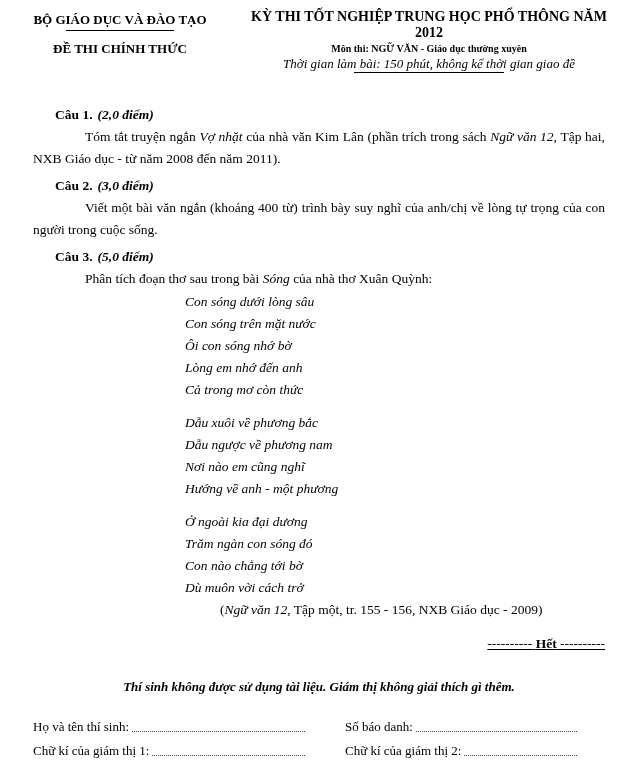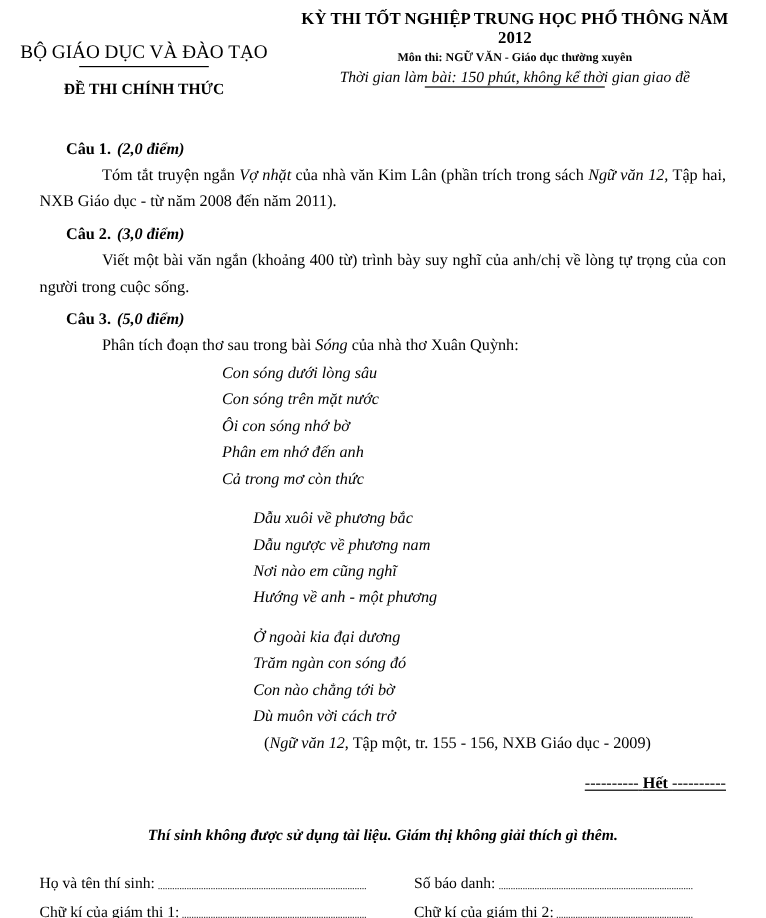--- a/index.html
+++ b/index.html
@@ -7,37 +7,37 @@
   body {
     width:638px; height:765px; overflow:hidden;
     font-family:"Liberation Serif","DejaVu Serif",serif;
     color:#000;
   }
   .page { width:638px; height:765px; padding-top:9px; background:#fff; }
 
   
   .header { display:flex; }
   .header-left { width:240px; text-align:center; padding-top:3px; }
-  .hl1 { font-size:16px; font-weight:normal;margin-top:23px; }
+  .hl1 { font-size:13px; font-weight:bold; }
   .hl-rule { width:108px; margin:2px auto 0; border-bottom:1.5px solid #000; }
   .hl2 { font-size:13px; font-weight:bold; margin-top:10px; }
   .header-right { flex:1; text-align:center; padding-right:20px; }
   .hr1 { font-size:14px; font-weight:bold; }
   .hr2 { font-size:10px; font-weight:bold; margin-top:2px; }
   .hr3 { font-size:13px; font-style:italic; margin-top:2px; }
   .hr-rule { width:150px; border-bottom:1.5px solid #000; margin:0 auto; }
 
   
   .content { margin:34px 33px 0; font-size:13.5px; }
   .q-label { font-weight:bold; margin-left:22px; margin-top:8px; }
   .q-points { font-style:italic; margin-left:5px; font-weight:bold; }
   .para { line-height:22px; text-indent:52px; text-align:justify; margin-top:3px; }
   .i { font-style:italic; }
   .poem { font-style:italic; margin-left:152px; margin-top:1px; line-height:22px; }
-  .stanza + .stanza { margin-top:11px;margin-left:26px; }
+  .stanza + .stanza { margin-top:11px; }
   .citation { margin-left:187px; margin-top:0; line-height:22px; }
   .end-sep { text-align:right; margin-top:15px;text-decoration:underline; }
   .end-sep .het { font-weight:bold; }
   .note { text-align:center; font-weight:bold; font-style:italic; margin-top:27px; font-size:13px; }
 
   
   .footer { margin-top:24px; font-size:13px; }
   .foot-row { display:flex; margin-top:8px;text-align:center; }
   .fcell { display:flex; }
   .fcell-left { width:272px; }
@@ -73,21 +73,21 @@
     <div class="para"><span>Viết một bài văn ngắn (khoảng 400 từ) trình bày suy nghĩ của anh/chị về lòng tự trọng của con người trong cuộc sống.</span></div>
 
     <div class="q-label"><span>Câu 3.</span><span class="q-points">(5,0 điểm)</span></div>
     <div class="para"><span>Phân tích đoạn thơ sau trong bài </span><span class="i">Sóng</span><span> của nhà thơ Xuân Quỳnh:</span></div>
 
     <div class="poem">
       <div class="stanza">
         <div>Con sóng dưới lòng sâu</div>
         <div>Con sóng trên mặt nước</div>
         <div>Ôi con sóng nhớ bờ</div>
-        <div>Phân em nhớ đến anh</div>
+        <div>Lòng em nhớ đến anh</div>
         <div>Cả trong mơ còn thức</div>
       </div>
       <div class="stanza">
         <div>Dẫu xuôi về phương bắc</div>
         <div>Dẫu ngược về phương nam</div>
         <div>Nơi nào em cũng nghĩ</div>
         <div>Hướng về anh - một phương</div>
       </div>
       <div class="stanza">
         <div>Ở ngoài kia đại dương</div>

